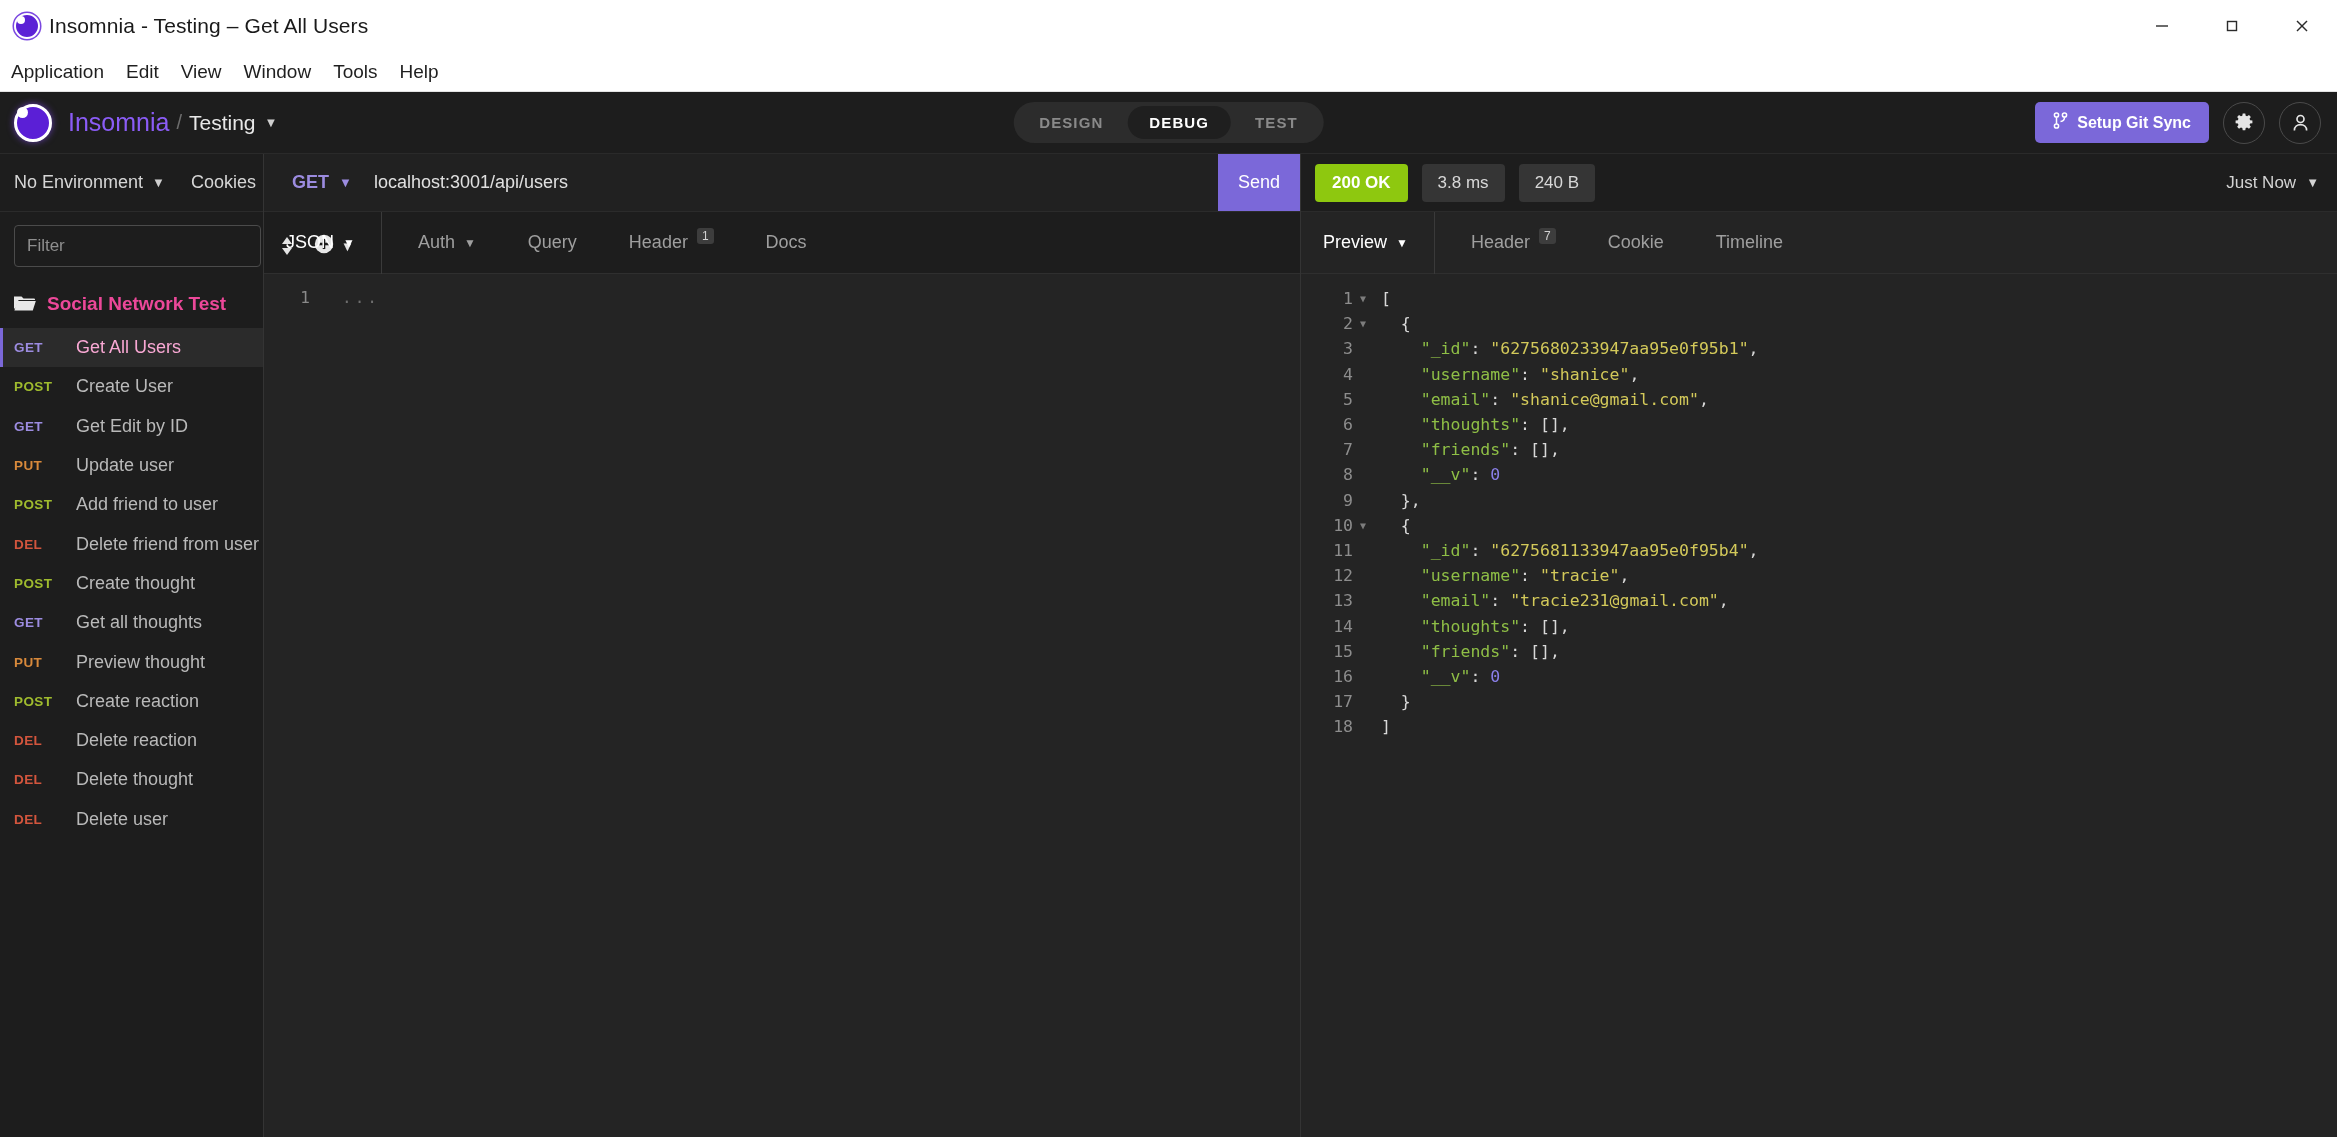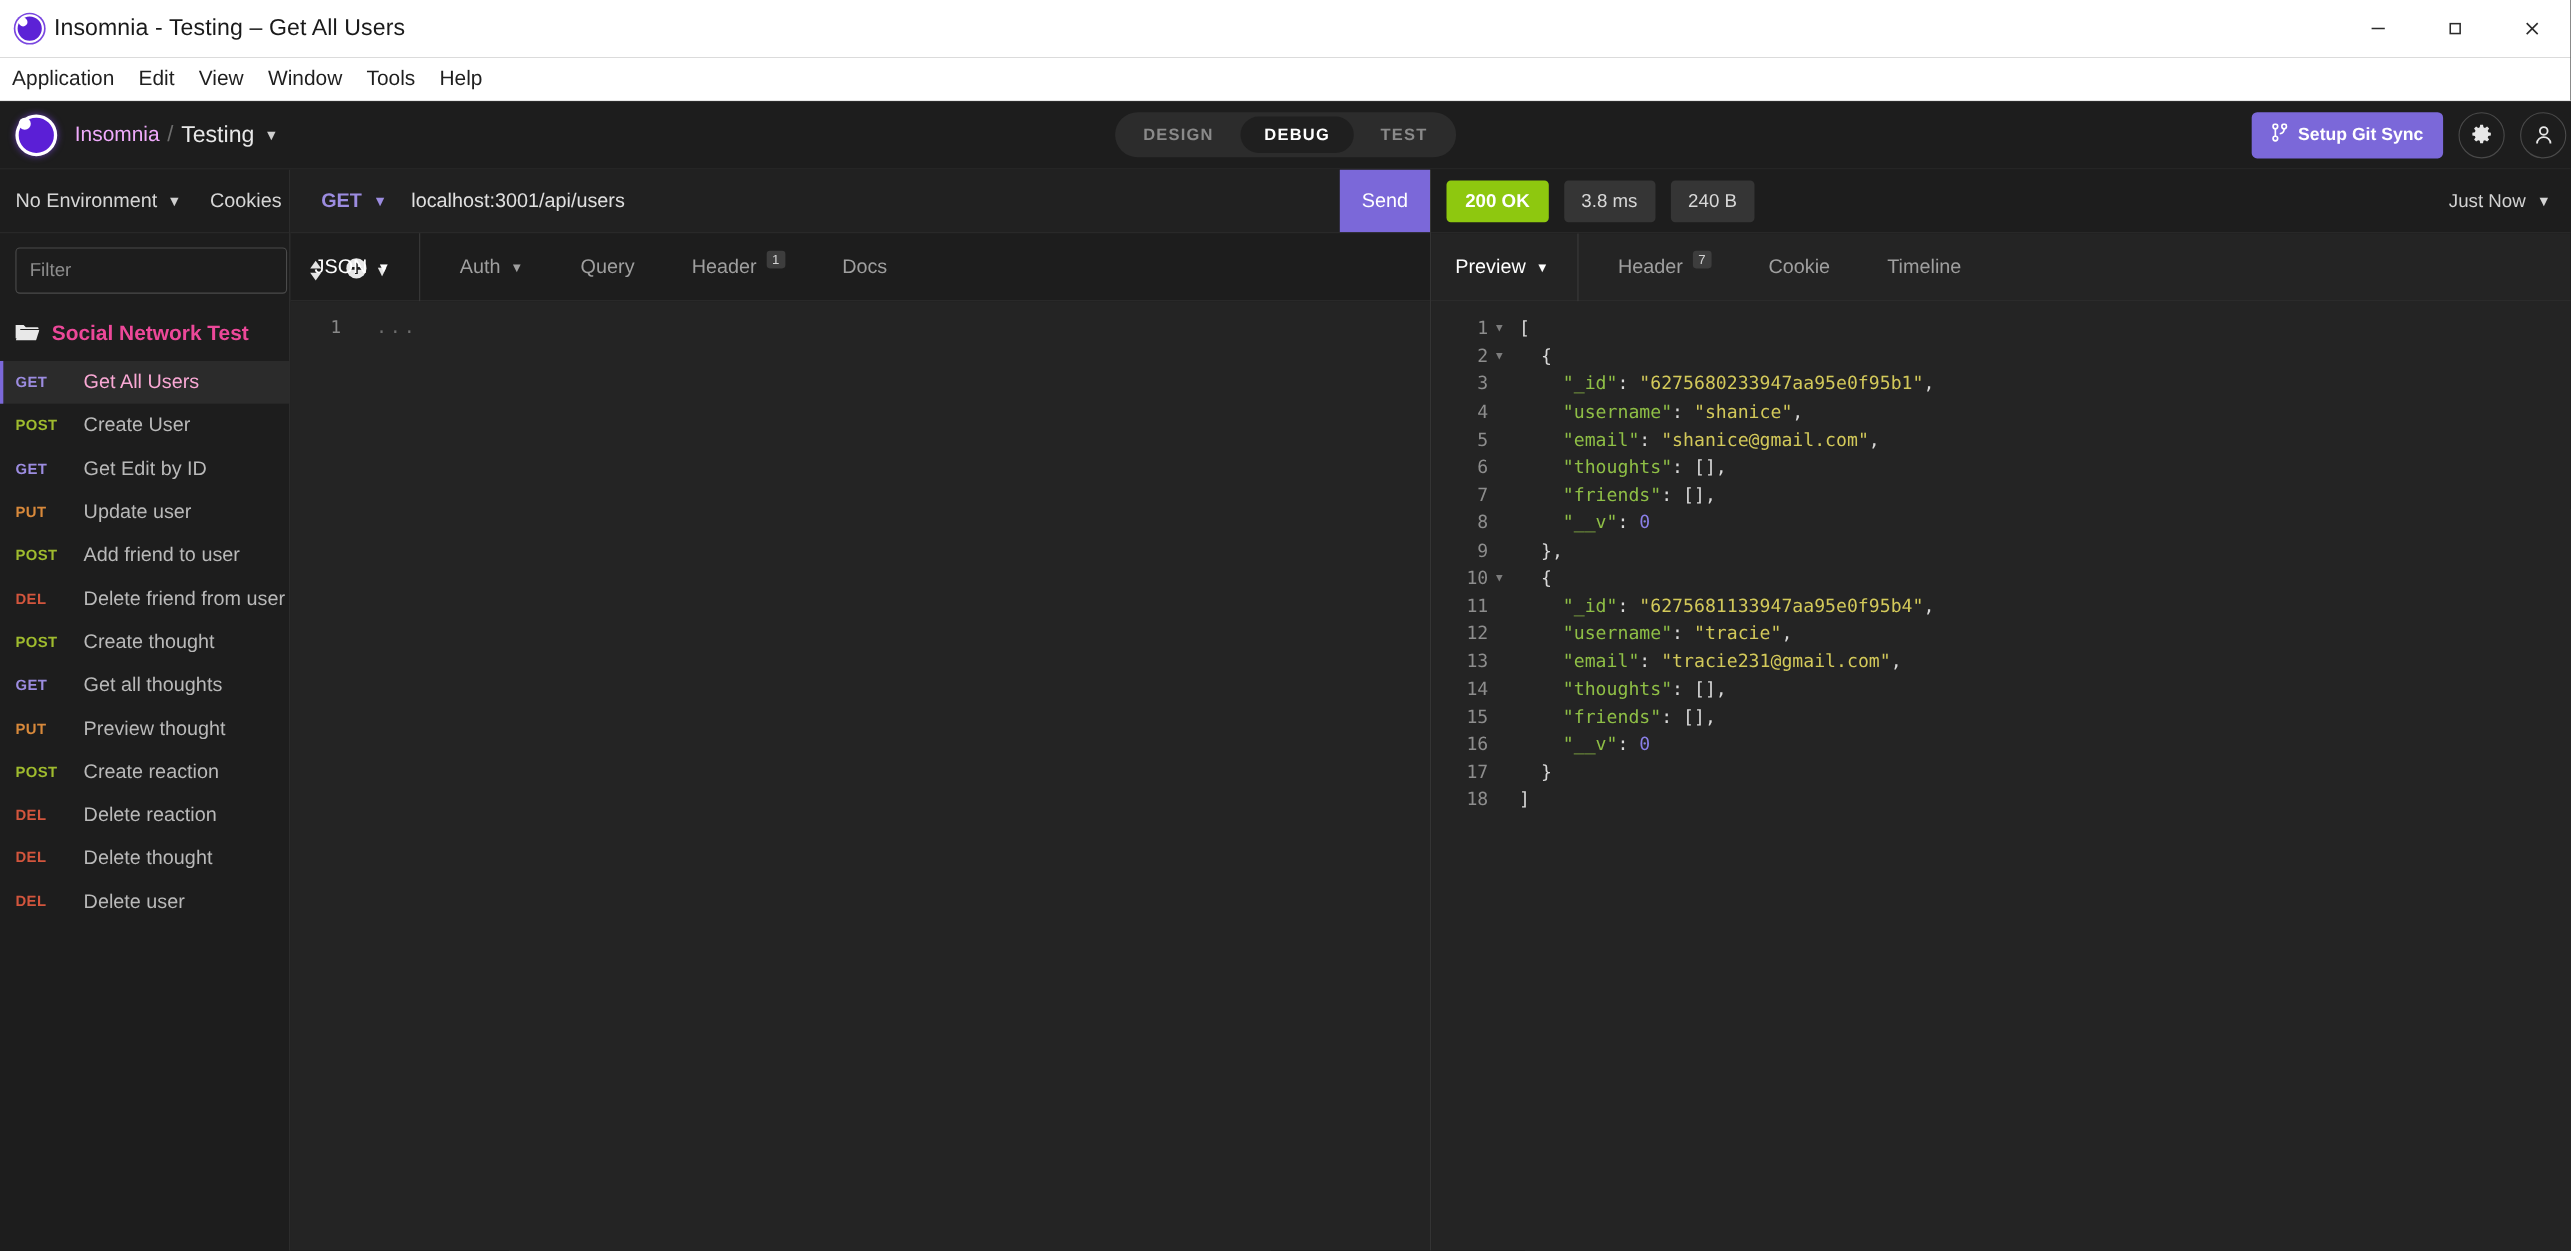--- a/index.html
+++ b/index.html
@@ -50,37 +50,37 @@
   }
   .ins-logo {
     width: 38px; height: 38px; margin-left: 14px; margin-right: 16px; flex: none;
     border-radius: 50%; background: #5b1fd6; border: 3px solid #ffffff;
     position: relative; box-shadow: 0 0 7px rgba(123,71,224,.75);
   }
   .ins-logo::after {
     content:""; position:absolute; width:11px; height:11px; border-radius:50%;
     background:#ffffff; top:0px; left:0px;
   }
-  .crumb { font-size: 19px; color: #f0abfc; }
+  .crumb { font-size: 25px; color: #8b5cf6; }
   .crumb-sep { font-size: 20px; color: #6d6d6d; margin: 0 7px; }
   .crumb-active { font-size: 21px; color: #e8e8e8; }
   .caret { display:inline-block; margin-left: 9px; color: #cfcfcf; font-size: 13px; vertical-align: middle;}
 
   .mode-switch {
     position: absolute; left: 50%; transform: translateX(-50%);
     display: flex; align-items: center; background: #2c2c2c;
     border-radius: 22px; padding: 4px; gap: 2px;
   }
   .mode-tab {
     font-size: 15px; letter-spacing: 1.1px; color: #8a8a8a;
     padding: 8px 22px; border-radius: 18px; font-weight: bold;
   }
   .mode-tab.active { background: #1f1f1f; color: #ffffff; }
 
-  .hdr-right { position: absolute; right: 4px; display: flex; align-items: center; gap: 14px; padding-left: 20px; }
+  .hdr-right { position: absolute; right: 16px; display: flex; align-items: center; gap: 14px; padding-left: 20px; }
   .git-btn {
     background: #7b68d9; color: #ffffff; font-size: 16px; font-weight: bold;
     border-radius: 5px; padding: 10px 18px; display: flex; align-items: center; gap: 9px;
     white-space: nowrap;
   }
   .circ-btn {
     width: 42px; height: 42px; border-radius: 50%; border: 1.5px solid #4a4a4a;
     display: flex; align-items: center; justify-content: center; color: #e0e0e0;
   }
 

